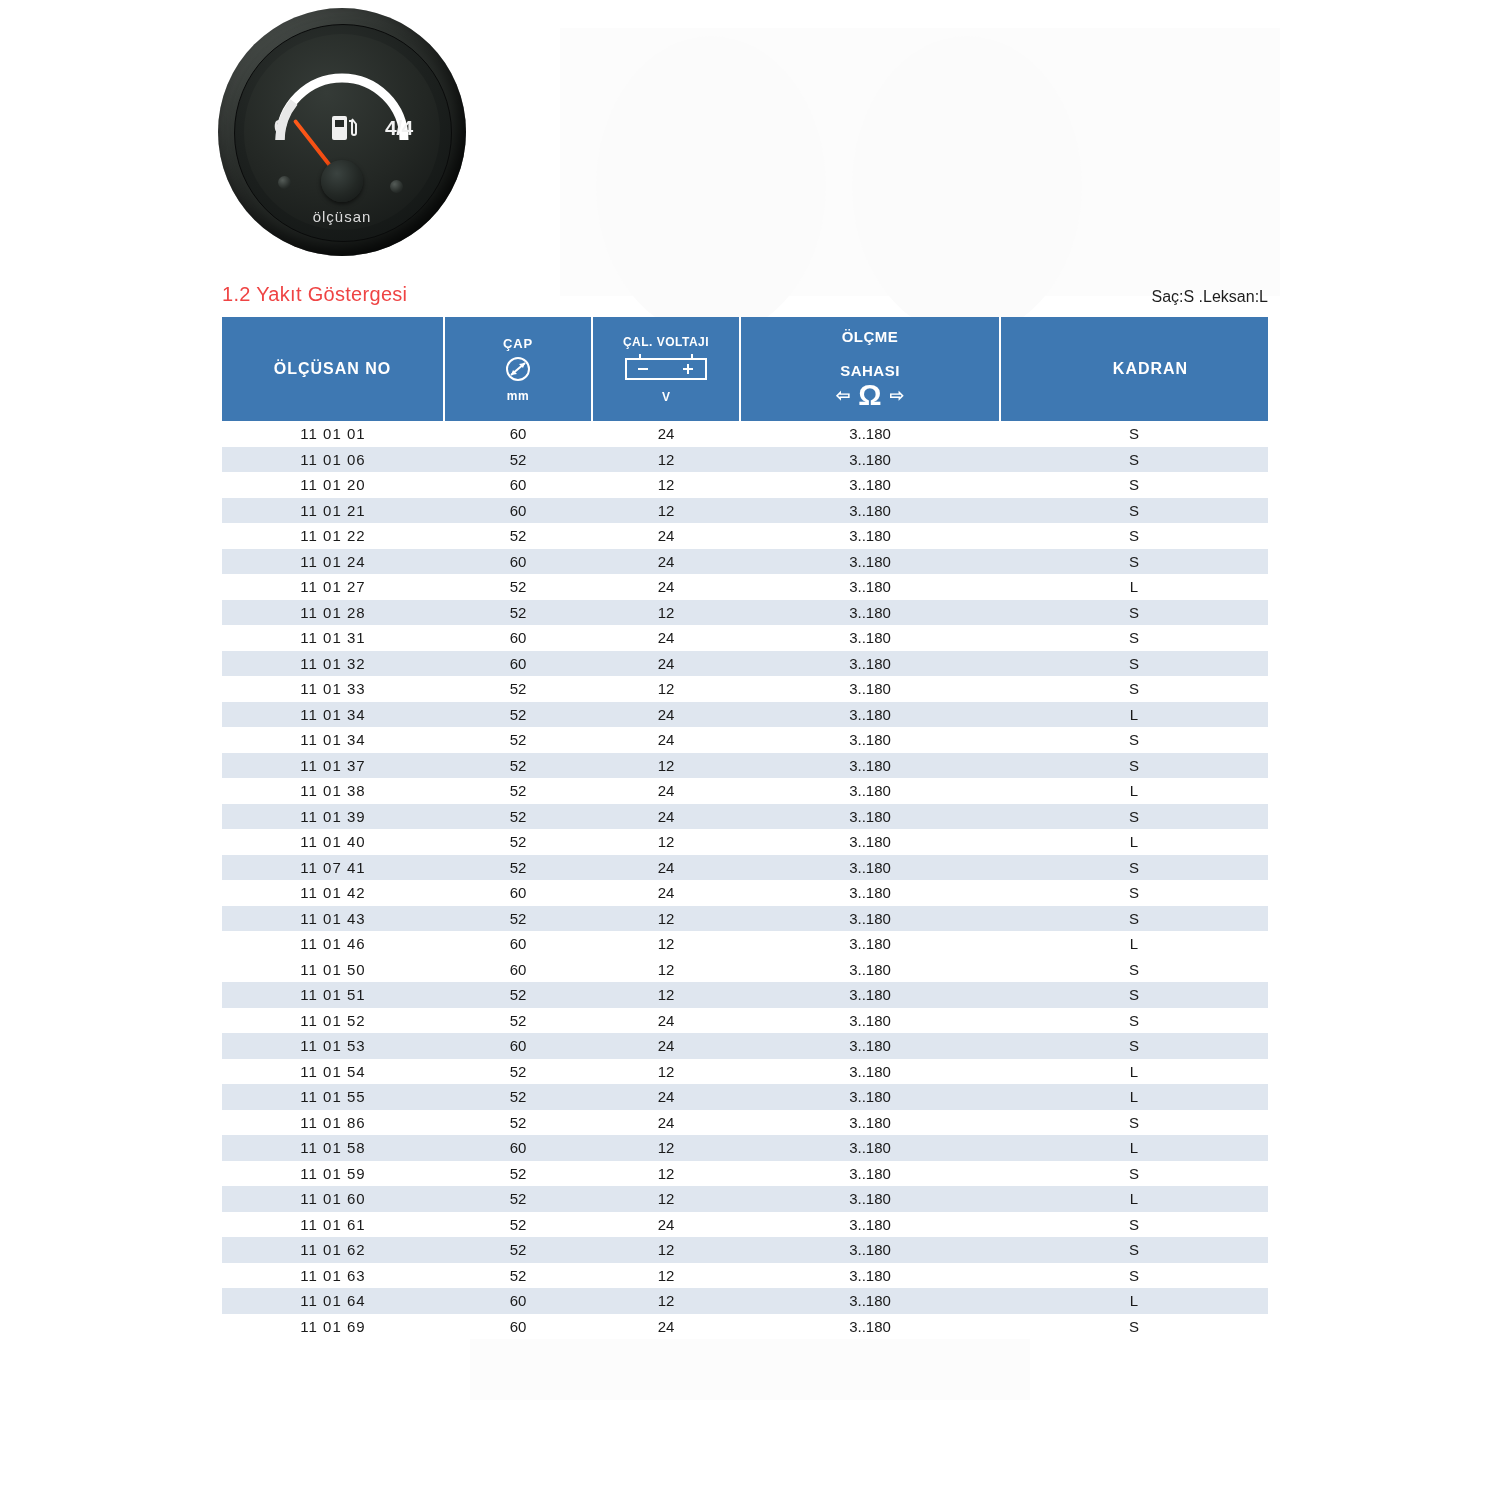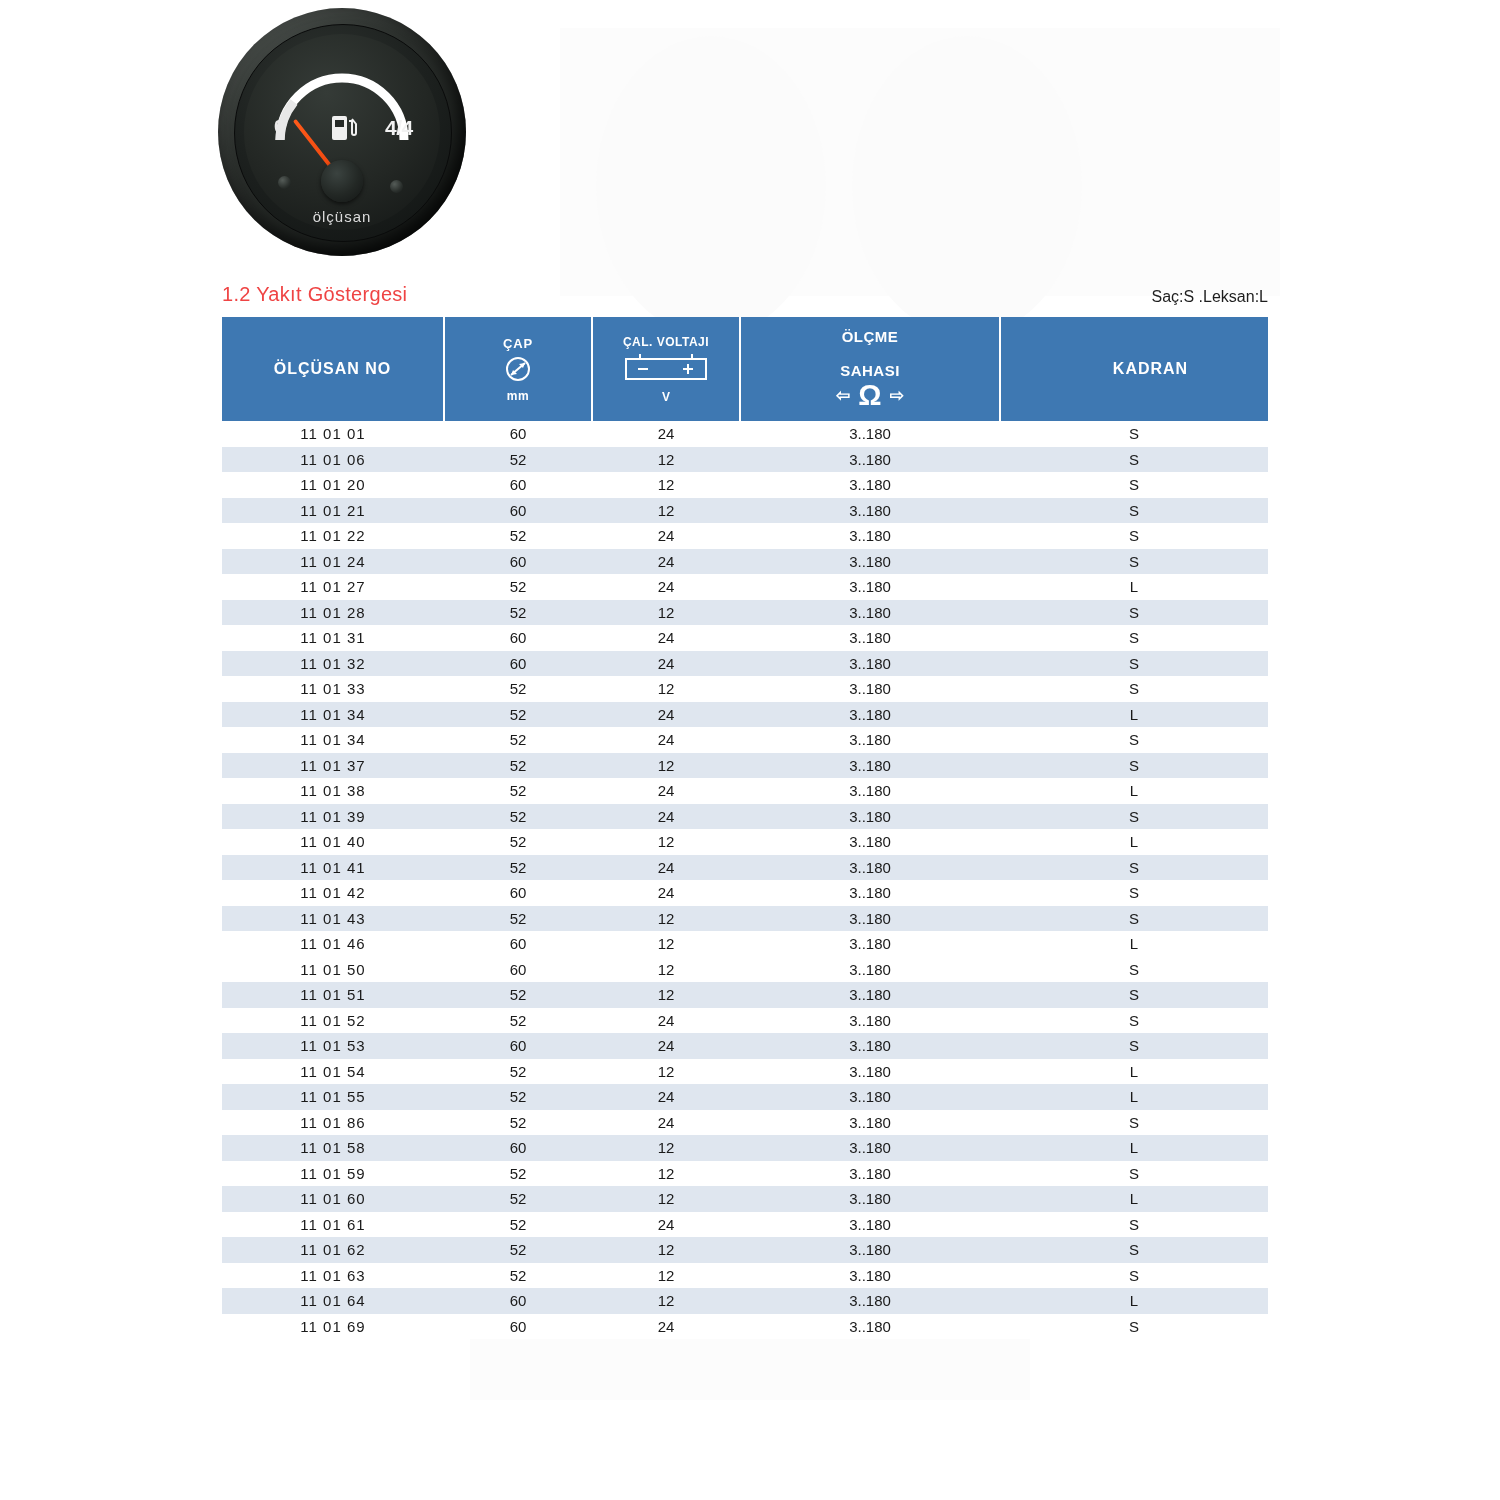--- a/index.html
+++ b/index.html
@@ -419,21 +419,21 @@
           <td>S</td>
         </tr>
         <tr class="band-a">
           <td class="col-no">11 01 40</td>
           <td>52</td>
           <td>12</td>
           <td>3..180</td>
           <td>L</td>
         </tr>
         <tr class="band-b">
-          <td class="col-no">11 01 41</td>
+          <td class="col-no">11 07 41</td>
           <td>52</td>
           <td>24</td>
           <td>3..180</td>
           <td>S</td>
         </tr>
         <tr class="band-a">
           <td class="col-no">11 01 42</td>
           <td>60</td>
           <td>24</td>
           <td>3..180</td>

